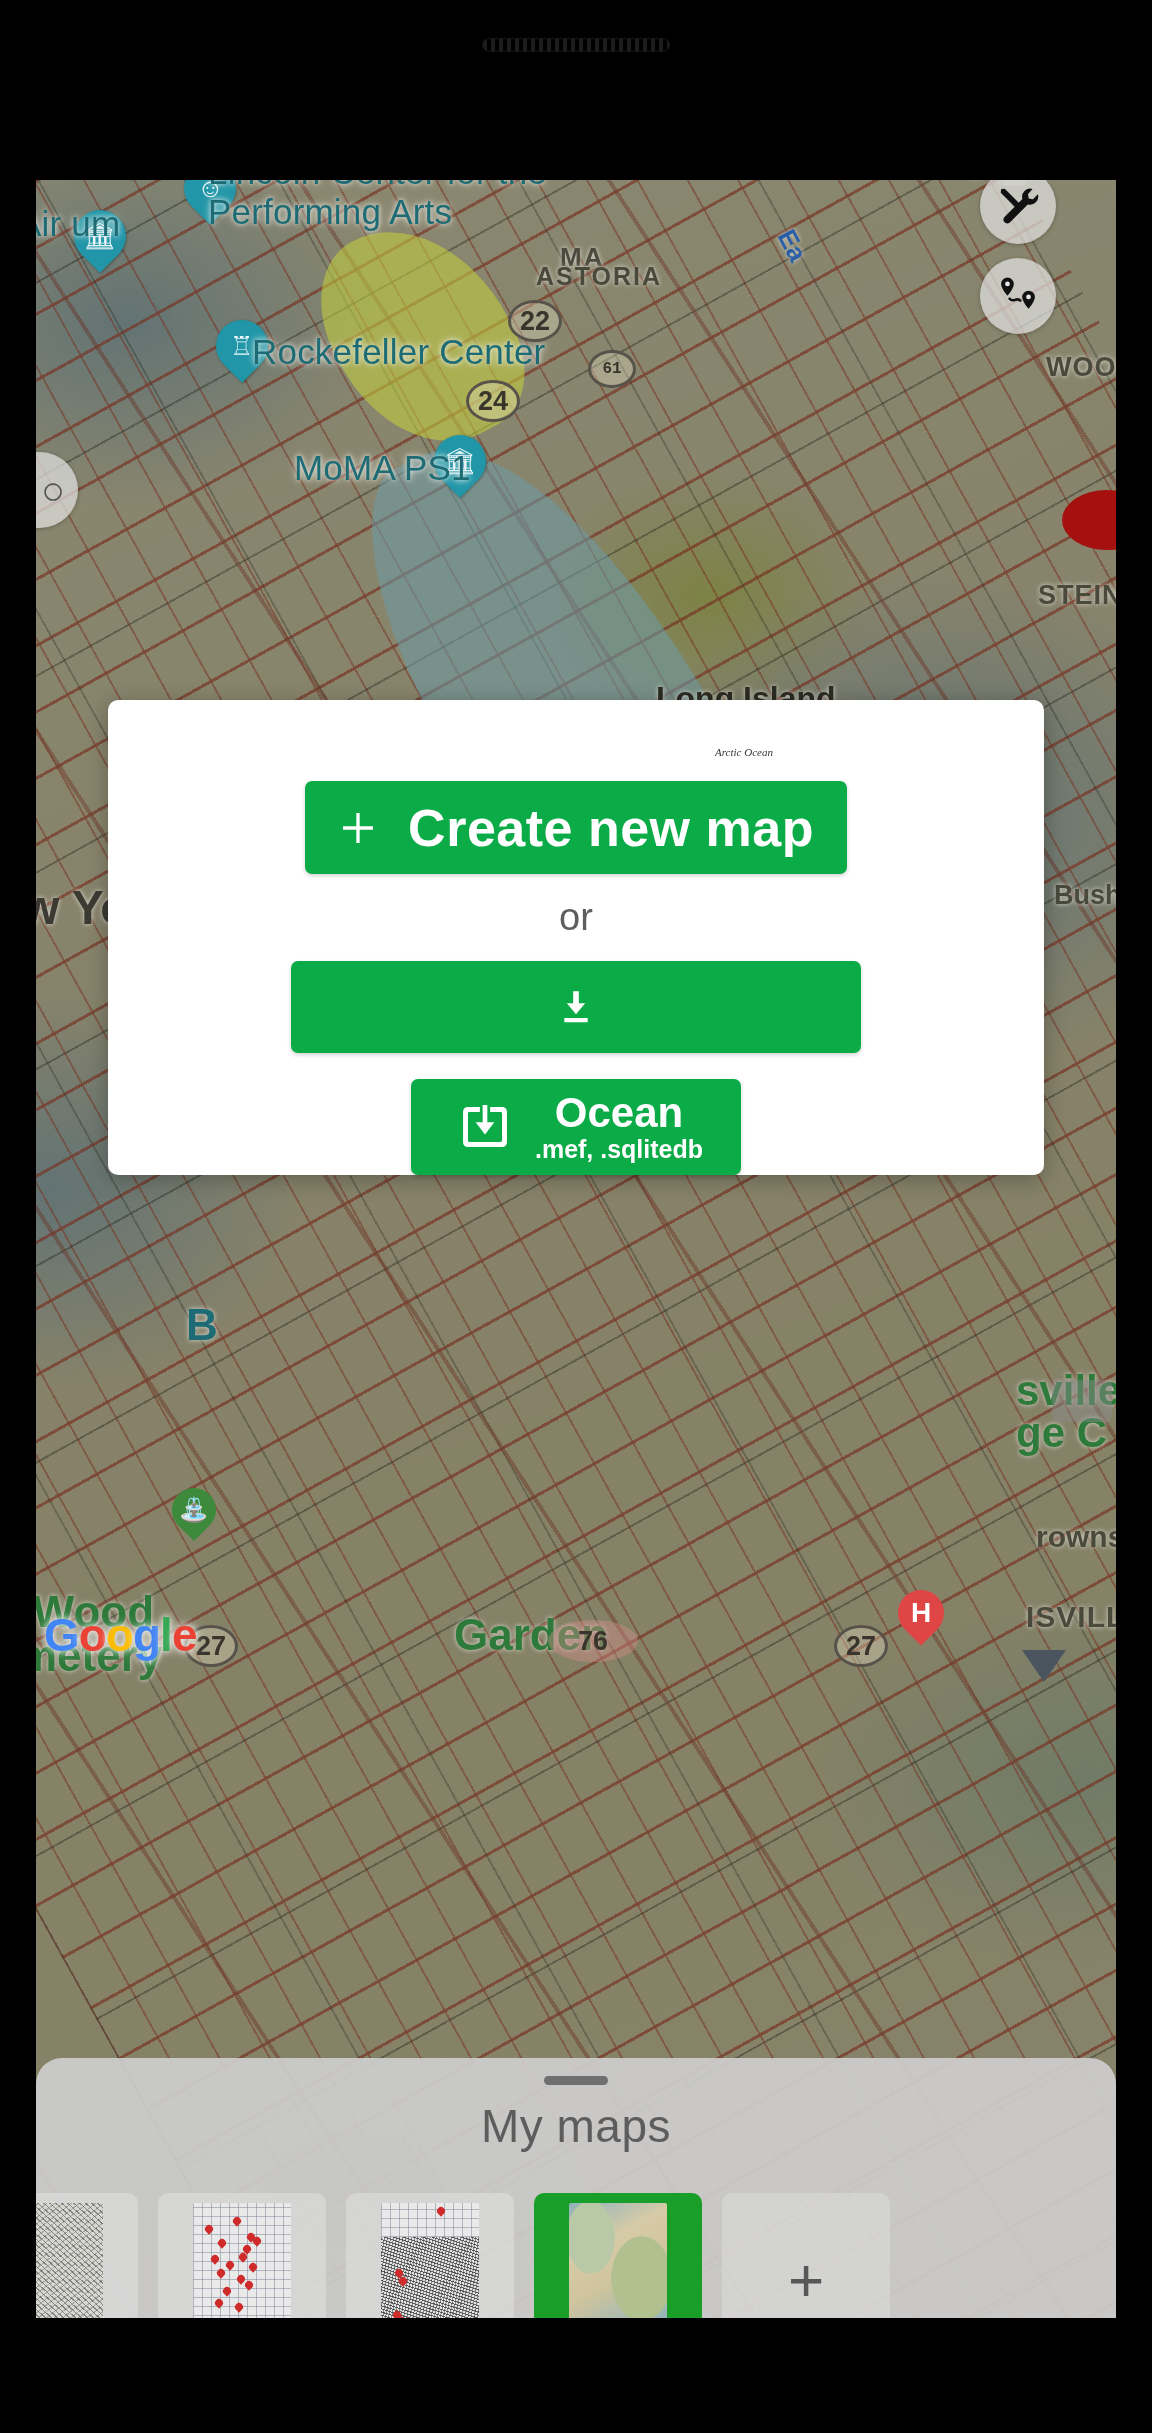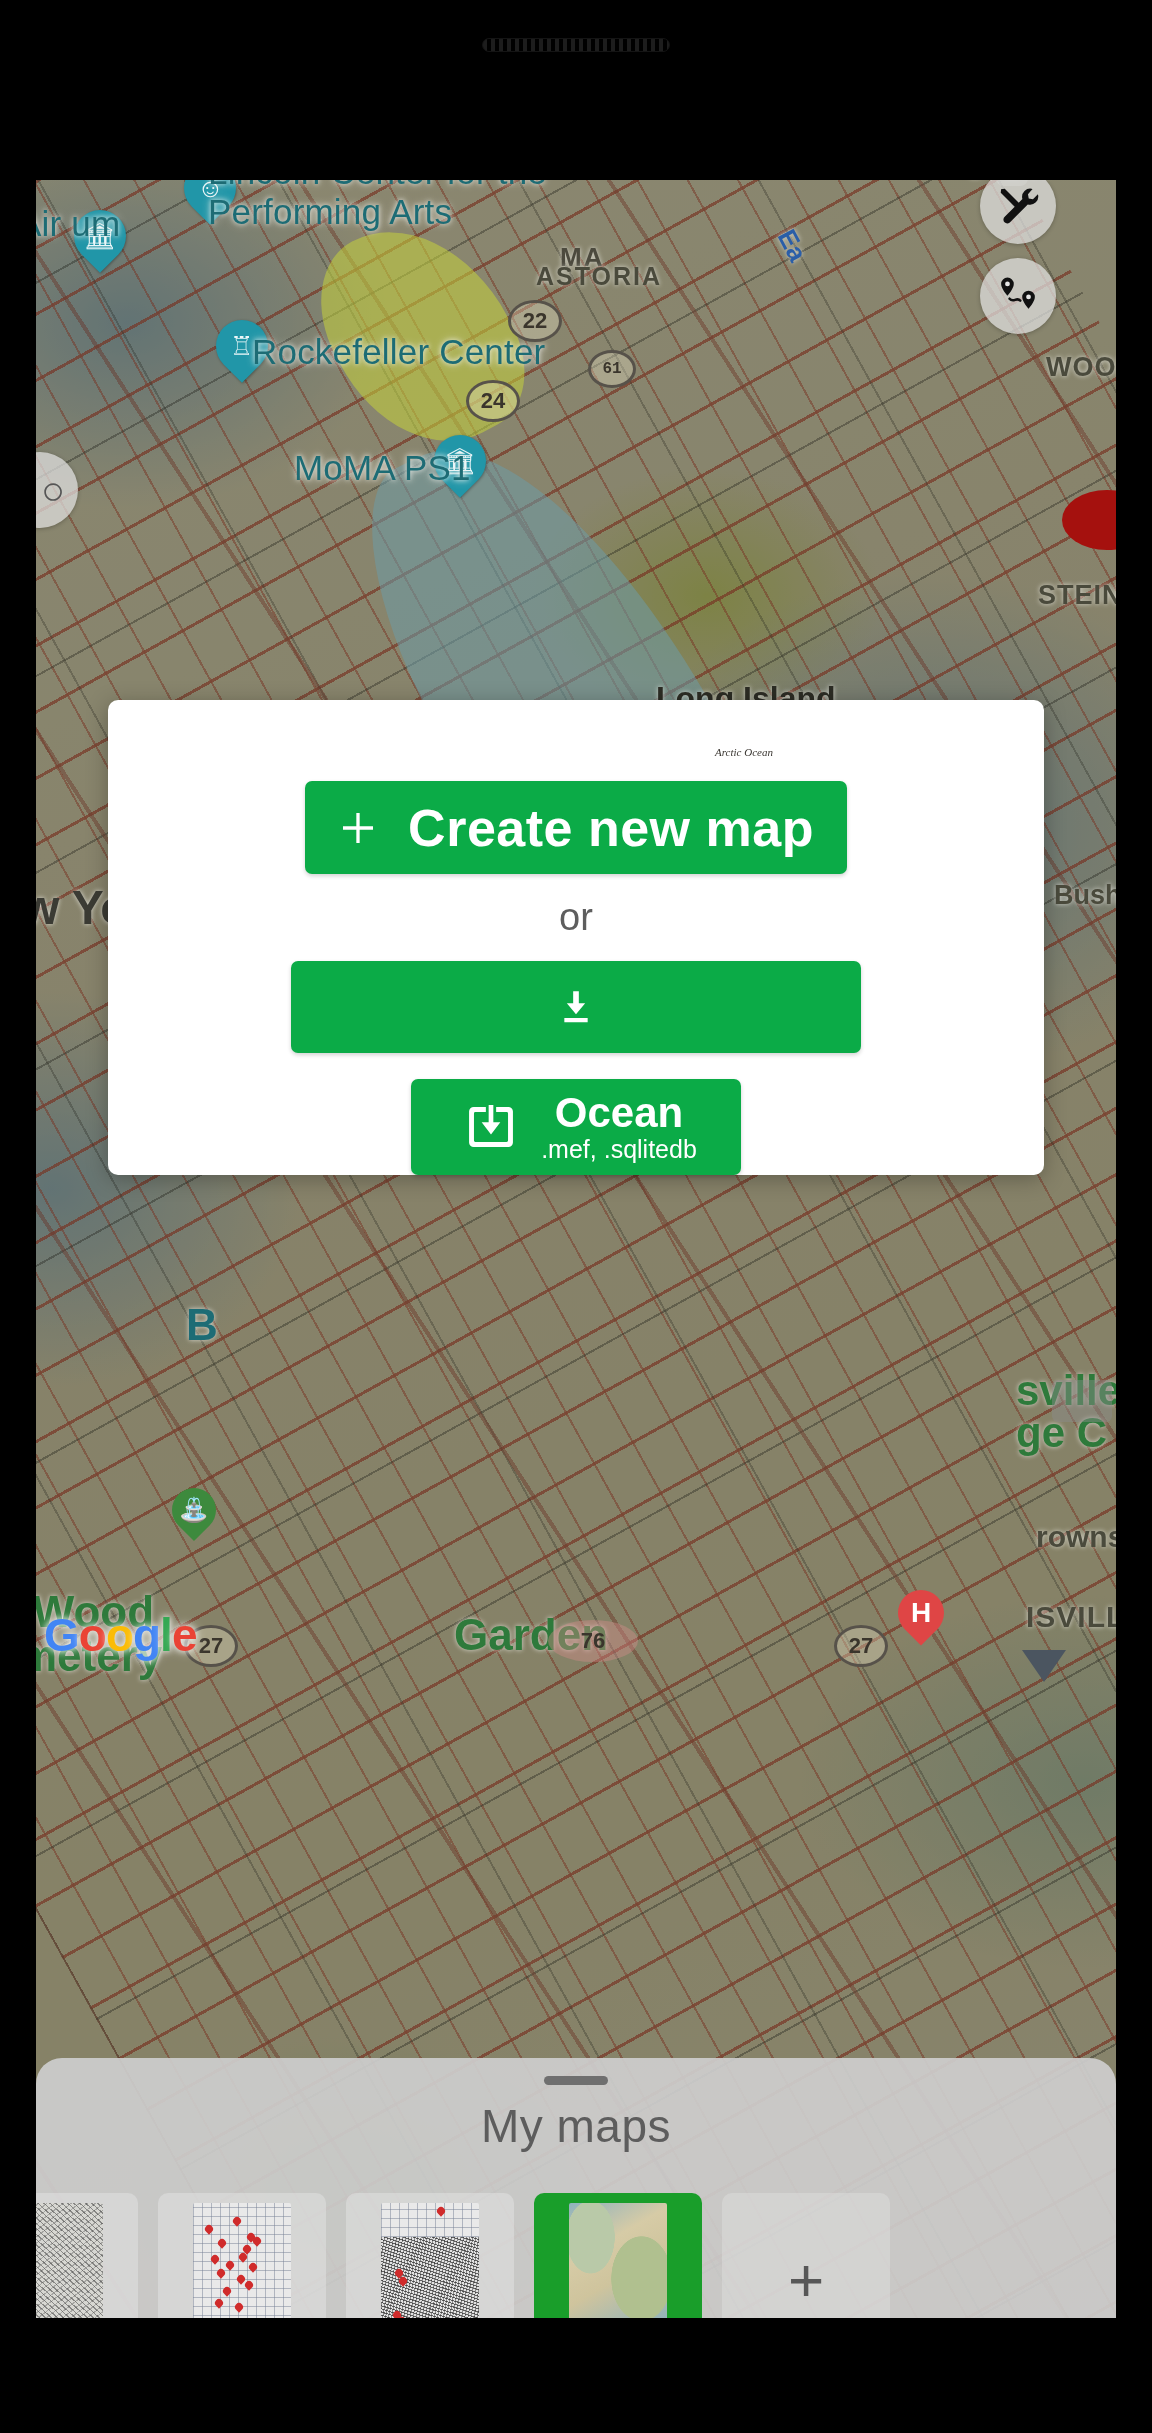--- a/index.html
+++ b/index.html
@@ -162,21 +162,21 @@
   }
   .green-pin-shape{
     width:44px;height:44px;background:#3d8a3d;border-radius:50% 50% 50% 0;
     transform:rotate(-45deg);display:flex;align-items:center;justify-content:center;
   }
   .green-pin-glyph{transform:rotate(45deg);color:#fff;font-size:24px;}
 
   .map-badge {
     position:absolute;border:3px solid #57524a;border-radius:50%;
     width:54px;height:42px;display:flex;align-items:center;justify-content:center;
-    color:#3a352c;font-size:22px;font-weight:700;background:rgba(232,226,198,.35);
+    color:#3a352c;font-size:27px;font-weight:700;background:rgba(232,226,198,.35);
   }
 
   
   #sheet {
     position: absolute; left: 36px; bottom: 115px;
     width: 1080px; height: 260px;
     background: rgba(206,206,206,.92);
     border-radius: 26px 26px 0 0;
     overflow: hidden;
   }
@@ -278,21 +278,21 @@
   }
   #btn-download {
     width: 570px; height: 92px; gap: 28px;
     font-size: 40px; font-weight: 700; letter-spacing: .3px;
   }
   #btn-import {
     width: 330px; height: 96px; margin-top: 26px; gap: 22px; padding-left: 8px;
   }
   .import-text { display: flex; flex-direction: column; align-items: center; line-height: 1.02; }
   .import-title { font-size: 42px; font-weight: 700; }
-  .import-sub { font-size: 25px; font-weight: 400; margin-top: 2px; }
+  .import-sub { font-size: 25px; font-weight: 700; margin-top: 2px; }
   .icon-svg { display: block; }
 </style>
 </head>
 <body>
 
 <div id="screen">
 
   <div id="map">
     <div class="map-paper"></div>
     <div class="grid-layer">

